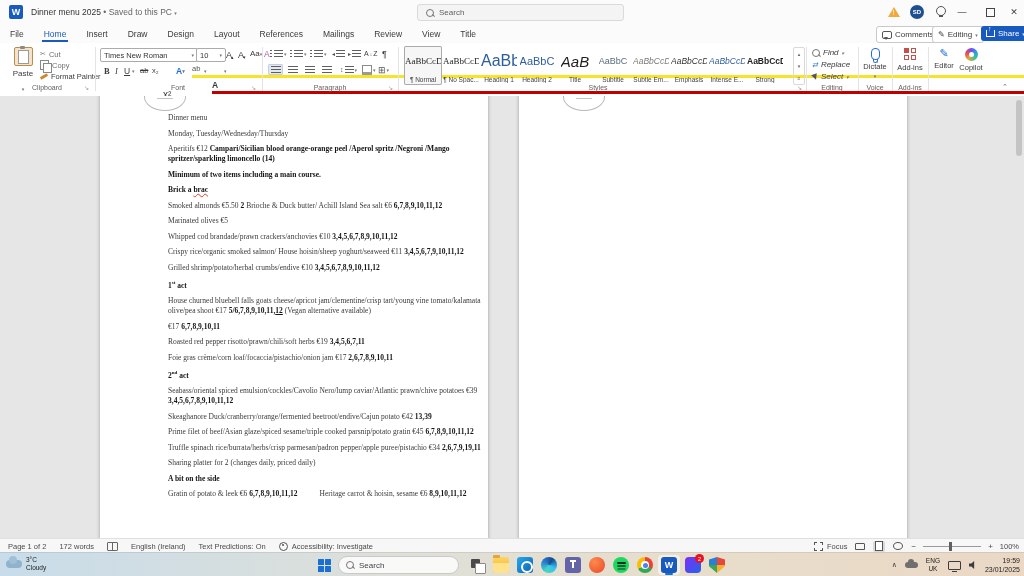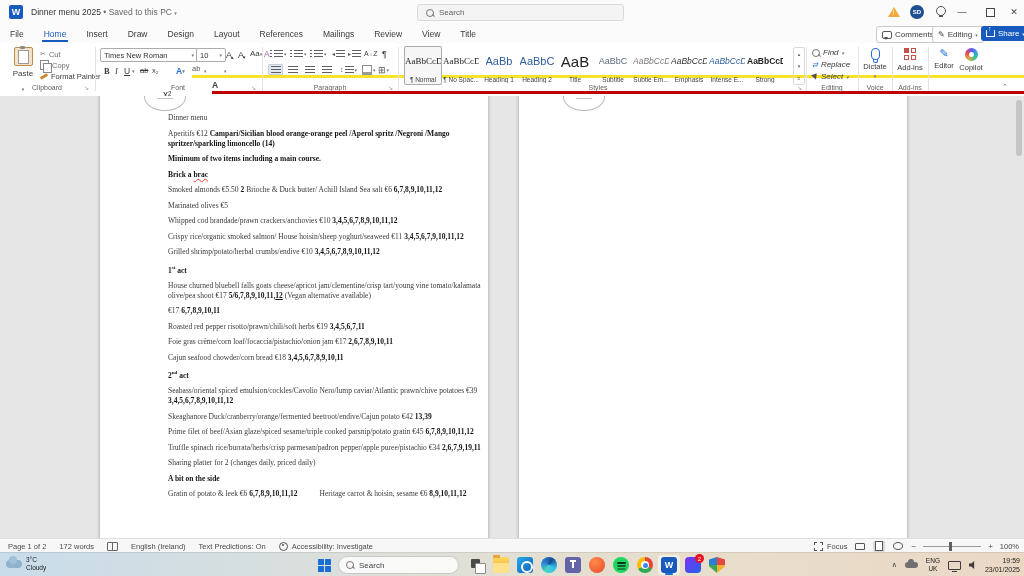--- a/index.html
+++ b/index.html
@@ -77,22 +77,22 @@
   .alignbox.sel{background:#e3e9f2;box-shadow:inset 0 0 0 1px #c3cfdf;}
   .sh-square{width:8px;height:6px;border:1px solid #8a8a8a;background:#fff;border-bottom:3px solid #9a9a9a;}
   
   #stylegallery{left:404px;top:3px;display:flex;position:absolute;}
   .stylechip{width:38px;height:37px;display:flex;flex-direction:column;align-items:center;justify-content:flex-end;
              padding-bottom:2px;border-radius:2px;overflow:hidden;}
   .stylechip.sel{box-shadow:inset 0 0 0 1px #ababab;background:#f6f6f6;}
   .sample{white-space:nowrap;overflow:hidden;max-width:36px;flex:1;display:flex;align-items:center;}
   .stname{font-size:6.5px;color:#444;white-space:nowrap;overflow:hidden;max-width:36px;}
   .st-normal,.st-no-spacing{font-family:"Liberation Serif",serif;font-size:9px;color:#222;}
-  .st-heading1{font-size:11px;color:#2e5d9e;} .st-heading2{font-size:11px;color:#2e5d9e;}
-  .st-title{font-size:15px;color:#1f1f1f;}
+  .st-heading1{font-size:16px;color:#2e5d9e;} .st-heading2{font-size:11px;color:#2e5d9e;}
+  .st-title{font-size:15px;color:#1f1f1f;font-style:italic;}
   .st-subtitle{font-size:9px;color:#5a6b7e;}
   .st-subtle-emphasis{font-size:8.5px;font-style:italic;color:#7a7a7a;}
   .st-emphasis{font-size:8.5px;font-style:italic;color:#333;}
   .st-intense-emphasis{font-size:8.5px;font-style:italic;color:#2e5d9e;}
   .st-strong{font-size:8.5px;font-weight:bold;color:#1f1f1f;}
   .galctl{position:absolute;left:793px;top:4px;width:10px;height:36px;border:1px solid #d9d9d9;border-radius:2px;
           display:flex;flex-direction:column;align-items:center;justify-content:space-around;font-size:5px;color:#666;}
   
   .erow{position:absolute;left:812px;display:flex;align-items:center;gap:3px;font-size:8px;color:#3b3b3b;white-space:nowrap;font-style:italic;}
   .swapic{font-size:7px;color:#2e7dd1;}
@@ -498,34 +498,34 @@
     <span>Copilot</span>
     </div>
   <div class="abs" id="ribbon-collapse">⌃</div>
 </div>
 
 <div id="docarea" class="abs">
   <div class="page" id="page1">
     <div class="pagelogo"></div>
     <div id="doccontent">
         <p><span>Dinner menu</span></p>
+        <p><span>Monday, Tuesday/Wednesday/Thursday</span></p>
         <p><span>Aperitifs €12 </span><span class="b">Campari/Sicilian blood orange-orange peel /Aperol spritz /Negroni /Mango spritzer/sparkling limoncello (14)</span></p>
         <p><span class="b">Minimum of two items including a main course.</span></p>
         <p><span class="b">Brick a </span><span class="b wavy">brac</span></p>
         <p><span>Smoked almonds €5.50 </span><span class="b">2 </span><span>Brioche &amp; Duck butter/ Achill Island Sea salt €6 </span><span class="b">6,7,8,9,10,11,12</span></p>
         <p><span>Marinated olives €5</span></p>
         <p><span>Whipped cod brandade/prawn crackers/anchovies €10 </span><span class="b">3,4,5,6,7,8,9,10,11,12</span></p>
         <p><span>Crispy rice/organic smoked salmon/ House hoisin/sheep yoghurt/seaweed €11 </span><span class="b">3,4,5,6,7,9,10,11,12</span></p>
         <p><span>Grilled shrimp/potato/herbal crumbs/endive €10 </span><span class="b">3,4,5,6,7,8,9,10,11,12</span></p>
         <p><span class="b">1</span><sup class="b">st</sup><span class="b"> act</span></p>
         <p><span>House churned bluebell falls goats cheese/apricot jam/clementine/crisp tart/young vine tomato/kalamata olive/pea shoot €17 </span><span class="b">5/6,7,8,9,10,11,</span><span class="b ul">12</span><span> (Vegan alternative available)</span></p>
         <p><span>€17 </span><span class="b">6,7,8,9,10,11</span></p>
         <p><span>Roasted red pepper risotto/prawn/chili/soft herbs €19 </span><span class="b">3,4,5,6,7,11</span></p>
         <p><span>Foie gras crème/corn loaf/focaccia/pistachio/onion jam €17 </span><span class="b">2,6,7,8,9,10,11</span></p>
-        <p><span>Cajun seafood chowder/corn bread €18 </span><span class="b">3,4,5,6,7,8,9,10,11</span></p>
         <p><span class="b">2</span><sup class="b">nd</sup><span class="b"> act</span></p>
         <p><span>Seabass/oriental spiced emulsion/cockles/Cavolio Nero/lump caviar/Atlantic prawn/chive potatoes €39 </span><span class="b">3,4,5,6,7,8,9,10,11,12</span></p>
         <p><span>Skeaghanore Duck/cranberry/orange/fermented beetroot/endive/Cajun potato €42 </span><span class="b">13,39</span></p>
         <p><span>Prime filet of beef/Asian glaze/spiced sesame/triple cooked parsnip/potato gratin €45 </span><span class="b">6,7,8,9,10,11,12</span></p>
         <p><span>Truffle spinach rice/burrata/herbs/crisp parmesan/padron pepper/apple puree/pistachio €34 </span><span class="b">2,6,7,9,19,11</span></p>
         <p><span>Sharing platter for 2 (changes daily, priced daily)</span></p>
         <p><span class="b">A bit on the side</span></p>
         <p><span>Gratin of potato &amp; leek €6 </span><span class="b">6,7,8,9,10,11,12</span><span class="gap">Heritage carrot &amp; hoisin, sesame €6 </span><span class="b">8,9,10,11,12</span></p>
       </div>
   </div>

